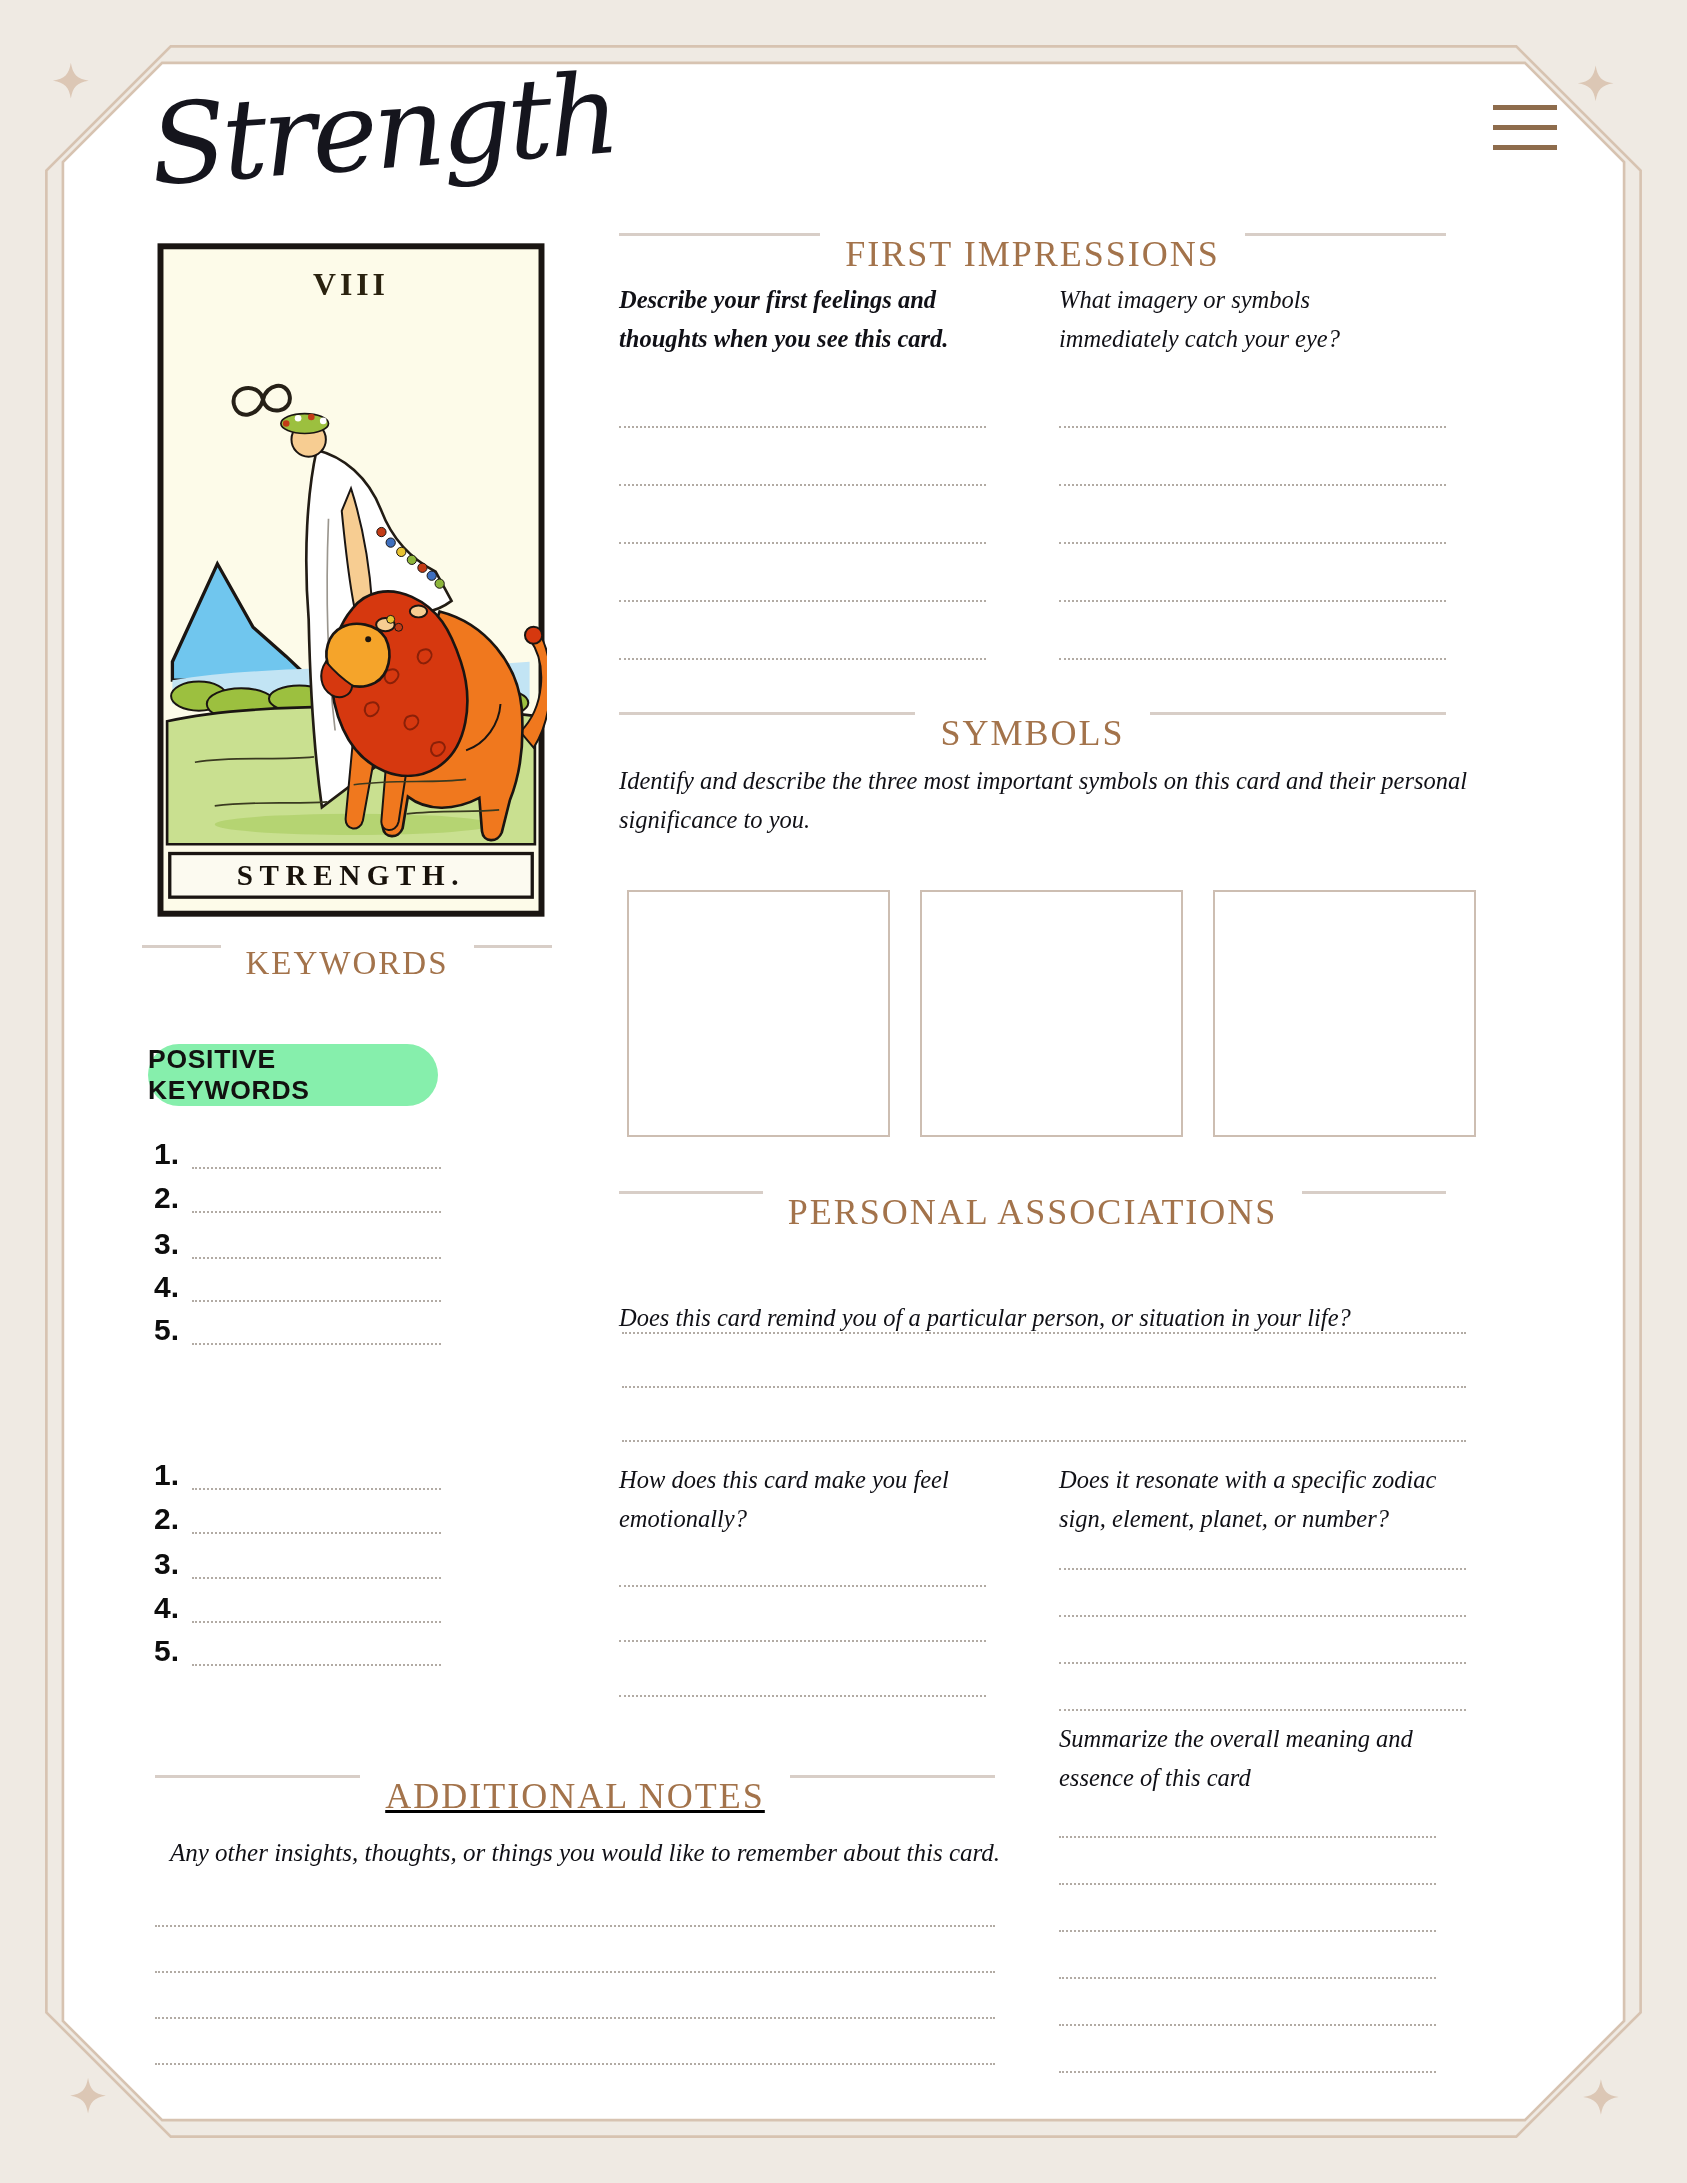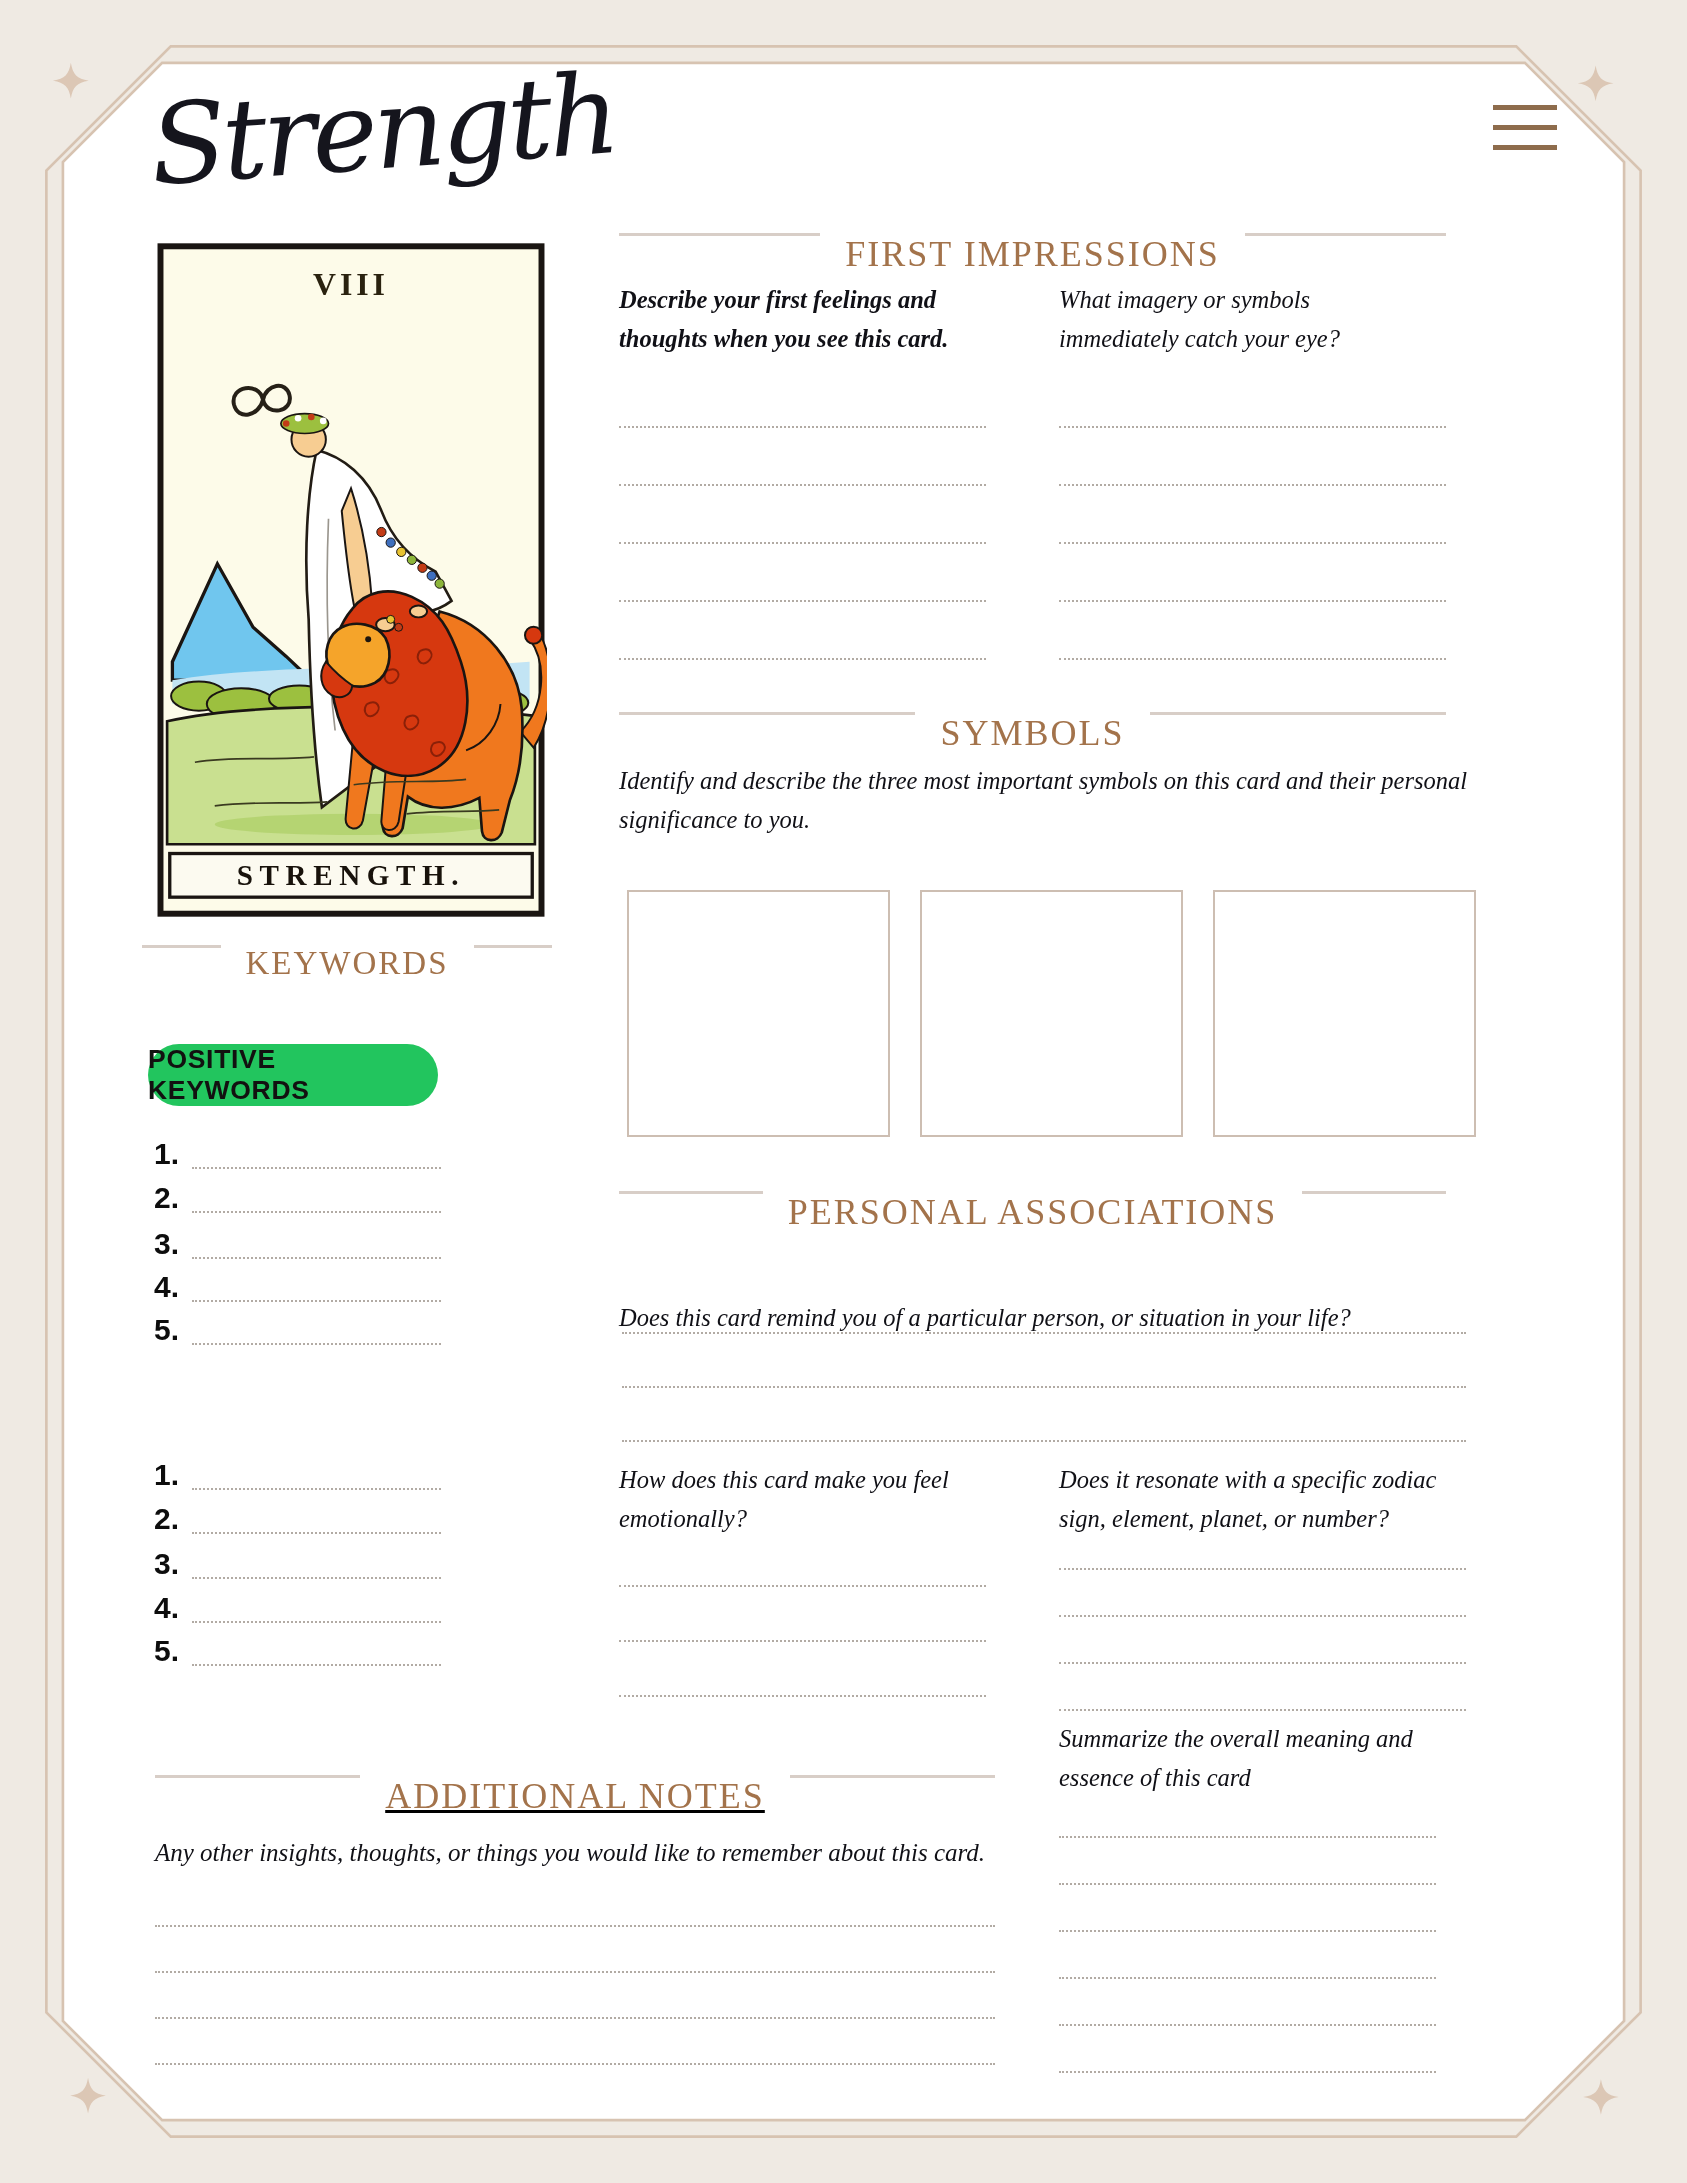--- a/index.html
+++ b/index.html
@@ -20,21 +20,21 @@
   .sec-title .rule{flex:1;height:2.6px;background:#D8CEC7;}
   .sec-title .txt{font-family:"Liberation Serif",serif;font-size:36px;letter-spacing:2px;
      color:#A3734B;white-space:nowrap;}
   
   .prompt{font-family:"Liberation Serif",serif;font-style:italic;font-size:24.5px;
      line-height:1.58;color:#101016;z-index:2;}
   
   .lines{display:flex;flex-direction:column;z-index:2;}
   .wline{border-bottom:2px dotted #B2ABA4;}
   
-  .pill{position:absolute;background:#22c55e;border-radius:32px;display:flex;
+  .pill{position:absolute;background:#86efac;border-radius:32px;display:flex;
      align-items:center;justify-content:center;z-index:2;}
   .pill .ptxt{font-family:"Liberation Sans",sans-serif;font-weight:bold;font-size:26.5px;
      letter-spacing:0.7px;color:#121110;}
   .krow{position:absolute;display:flex;align-items:flex-end;height:34px;z-index:2;}
   .krow .num{font-family:"Liberation Sans",sans-serif;font-weight:bold;font-size:30px;
      line-height:1;color:#0d0d0d;width:38px;}
   .krow .dot{flex:1;border-bottom:2px dotted #B2ABA4;height:100%;}
   
   .sbox{position:absolute;top:890px;height:247px;background:#fff;
      border:2.6px solid #CDBEB2;box-sizing:border-box;z-index:2;}
@@ -253,21 +253,21 @@
     <div class="wline" style="height:45px;"></div>
     <div class="wline" style="height:45px;"></div>
     <div class="wline" style="height:45px;"></div>
   </div>
 
   <div class="abs sec-title" style="left:155px;top:1775px;width:840px;text-decoration:underline;">
     <div class="rule"></div>
     <div class="txt">ADDITIONAL NOTES</div>
     <div class="rule"></div>
   </div>
-  <div class="abs prompt" style="left:155px;top:1833px;width:834px;font-size:25px;">Any other insights, thoughts, or things you would like to remember about this card.</div>
+  <div class="abs prompt" style="left:170px;top:1833px;width:834px;font-size:25px;">Any other insights, thoughts, or things you would like to remember about this card.</div>
   <div class="abs lines" style="left:155px;top:1881px;width:840px;">
     <div class="wline" style="height:44px;"></div>
     <div class="wline" style="height:44px;"></div>
     <div class="wline" style="height:44px;"></div>
     <div class="wline" style="height:44px;"></div>
   </div>
 
 </div>
 
 

